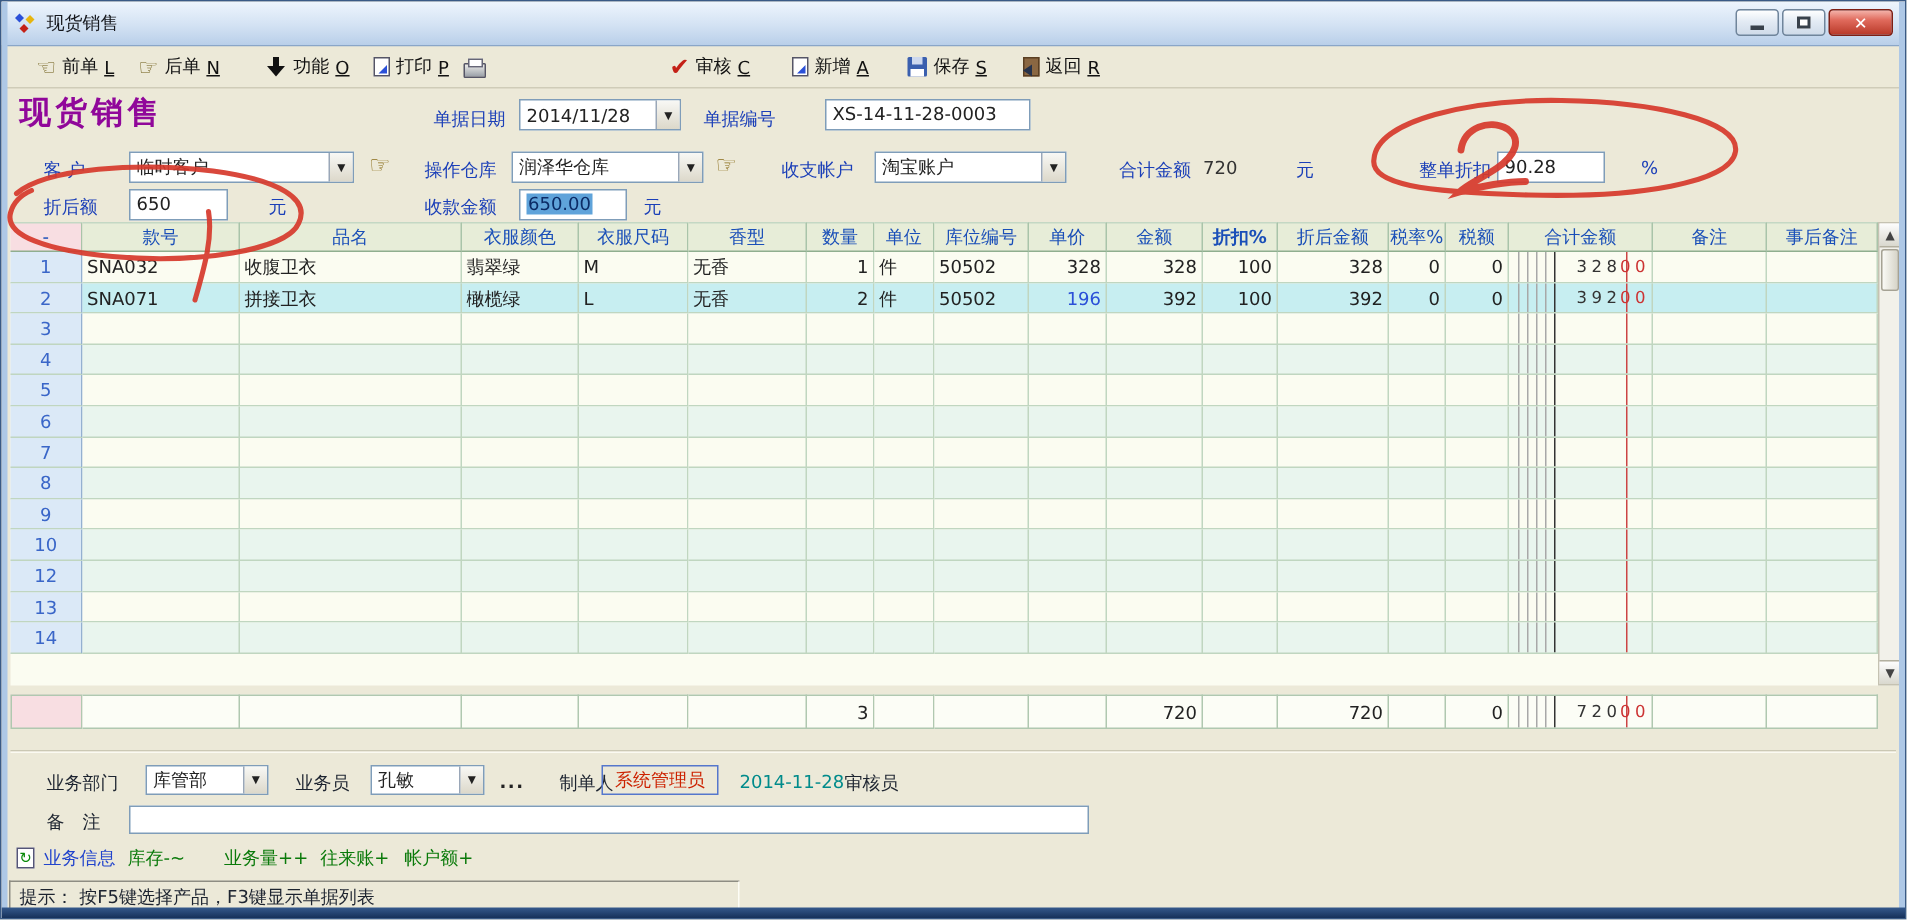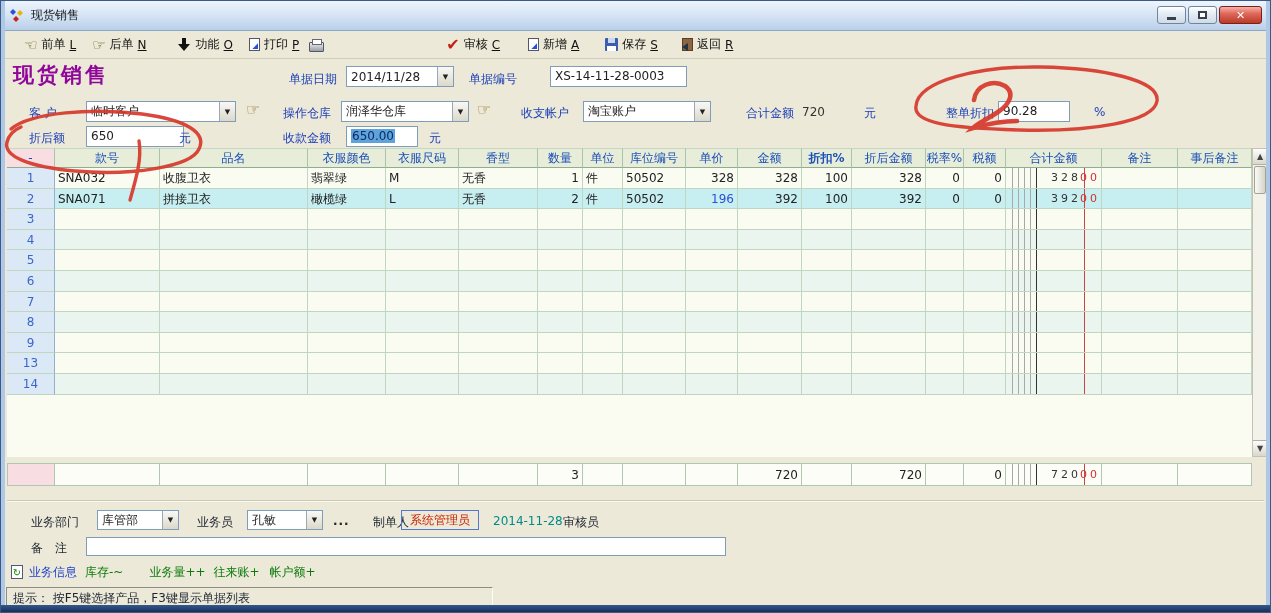--- a/index.html
+++ b/index.html
@@ -206,21 +206,21 @@
 
   <span class="lbl" style="left:745px;top:104px">合计金额</span>
   <span class="val" style="left:801px;top:104px">720</span>
   <span class="lbl" style="left:863px;top:104px">元</span>
 
   <span class="lbl" style="left:945px;top:104px">整单折扣</span>
   <div class="input" style="left:997px;top:100px;width:72px">90.28</div>
   <span class="lbl" style="left:1093px;top:104px">%</span>
 
   <span class="lbl" style="left:28px;top:129px">折后额</span>
-  <div class="input" style="left:85px;top:125px;width:98px">650</div>
+  <div class="input" style="left:85px;top:125px;width:66px">650</div>
   <span class="lbl" style="left:178px;top:129px">元</span>
 
   <span class="lbl" style="left:282px;top:129px">收款金额</span>
   <div class="input" style="left:345px;top:125px;width:72px">
     <span class="sel">650.00</span>
   </div>
   <span class="lbl" style="left:428px;top:129px">元</span>
 
   <div class="gridwrap">
     <div class="ghead">
@@ -444,20 +444,66 @@
           <div class="gcell" style="width: 74px; text-align: right;"></div>
           <div class="gcell" style="width: 38px; text-align: right;"></div>
           <div class="gcell" style="width: 42px; text-align: right;"></div>
           <div class="gcell ledger" style="width: 96px;">
             <span class="lint"></span>
             <span class="ldec"></span>
           </div>
           <div class="gcell" style="width: 76px;"></div>
           <div class="gcell" style="width: 74px;"></div>
         </div>
+        <div class="grow even">
+          <div class="gcell gut" style="width: 48px; text-align: center;">10</div>
+          <div class="gcell" style="width: 105px;"></div>
+          <div class="gcell" style="width: 148px;"></div>
+          <div class="gcell" style="width: 78px;"></div>
+          <div class="gcell" style="width: 73px;"></div>
+          <div class="gcell" style="width: 79px;"></div>
+          <div class="gcell" style="width: 45px; text-align: right;"></div>
+          <div class="gcell" style="width: 40px;"></div>
+          <div class="gcell" style="width: 63px;"></div>
+          <div class="gcell" style="width: 52px; text-align: right;"></div>
+          <div class="gcell" style="width: 64px; text-align: right;"></div>
+          <div class="gcell" style="width: 50px; text-align: right;"></div>
+          <div class="gcell" style="width: 74px; text-align: right;"></div>
+          <div class="gcell" style="width: 38px; text-align: right;"></div>
+          <div class="gcell" style="width: 42px; text-align: right;"></div>
+          <div class="gcell ledger" style="width: 96px;">
+            <span class="lint"></span>
+            <span class="ldec"></span>
+          </div>
+          <div class="gcell" style="width: 76px;"></div>
+          <div class="gcell" style="width: 74px;"></div>
+        </div>
+        <div class="grow even">
+          <div class="gcell gut" style="width: 48px; text-align: center;">12</div>
+          <div class="gcell" style="width: 105px;"></div>
+          <div class="gcell" style="width: 148px;"></div>
+          <div class="gcell" style="width: 78px;"></div>
+          <div class="gcell" style="width: 73px;"></div>
+          <div class="gcell" style="width: 79px;"></div>
+          <div class="gcell" style="width: 45px; text-align: right;"></div>
+          <div class="gcell" style="width: 40px;"></div>
+          <div class="gcell" style="width: 63px;"></div>
+          <div class="gcell" style="width: 52px; text-align: right;"></div>
+          <div class="gcell" style="width: 64px; text-align: right;"></div>
+          <div class="gcell" style="width: 50px; text-align: right;"></div>
+          <div class="gcell" style="width: 74px; text-align: right;"></div>
+          <div class="gcell" style="width: 38px; text-align: right;"></div>
+          <div class="gcell" style="width: 42px; text-align: right;"></div>
+          <div class="gcell ledger" style="width: 96px;">
+            <span class="lint"></span>
+            <span class="ldec"></span>
+          </div>
+          <div class="gcell" style="width: 76px;"></div>
+          <div class="gcell" style="width: 74px;"></div>
+        </div>
         <div class="grow odd">
           <div class="gcell gut" style="width: 48px; text-align: center;">13</div>
           <div class="gcell" style="width: 105px;"></div>
           <div class="gcell" style="width: 148px;"></div>
           <div class="gcell" style="width: 78px;"></div>
           <div class="gcell" style="width: 73px;"></div>
           <div class="gcell" style="width: 79px;"></div>
           <div class="gcell" style="width: 45px; text-align: right;"></div>
           <div class="gcell" style="width: 40px;"></div>
           <div class="gcell" style="width: 63px;"></div>

